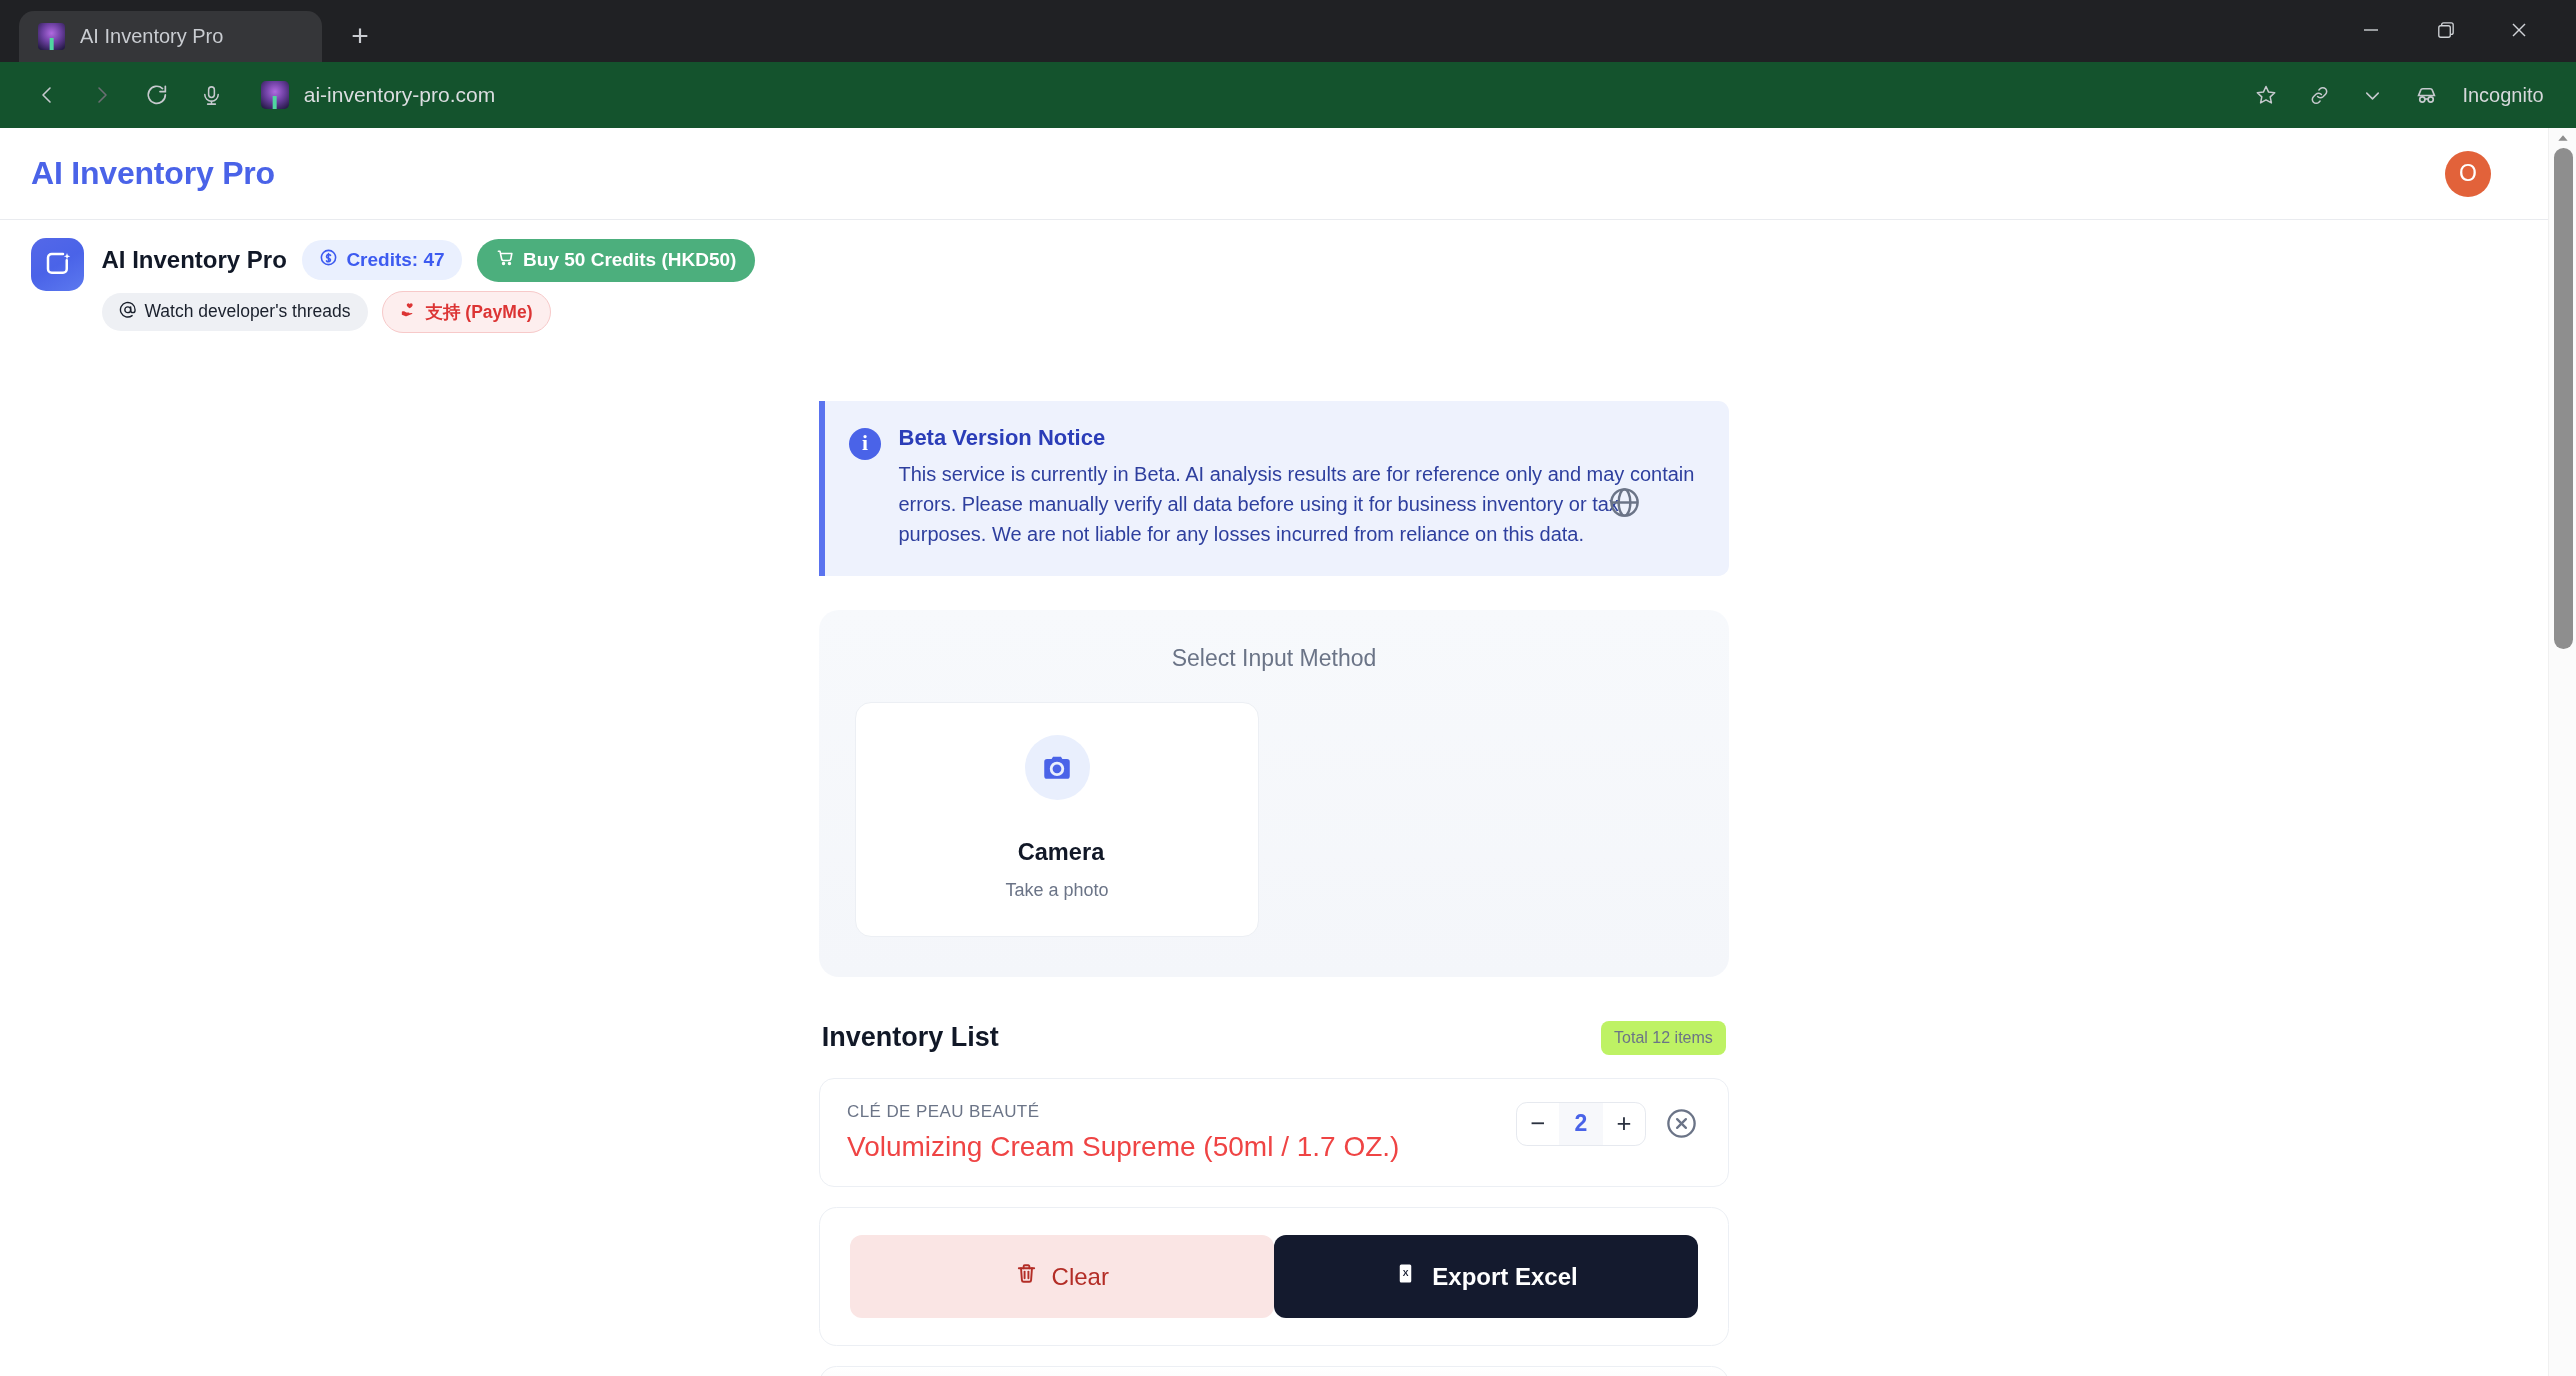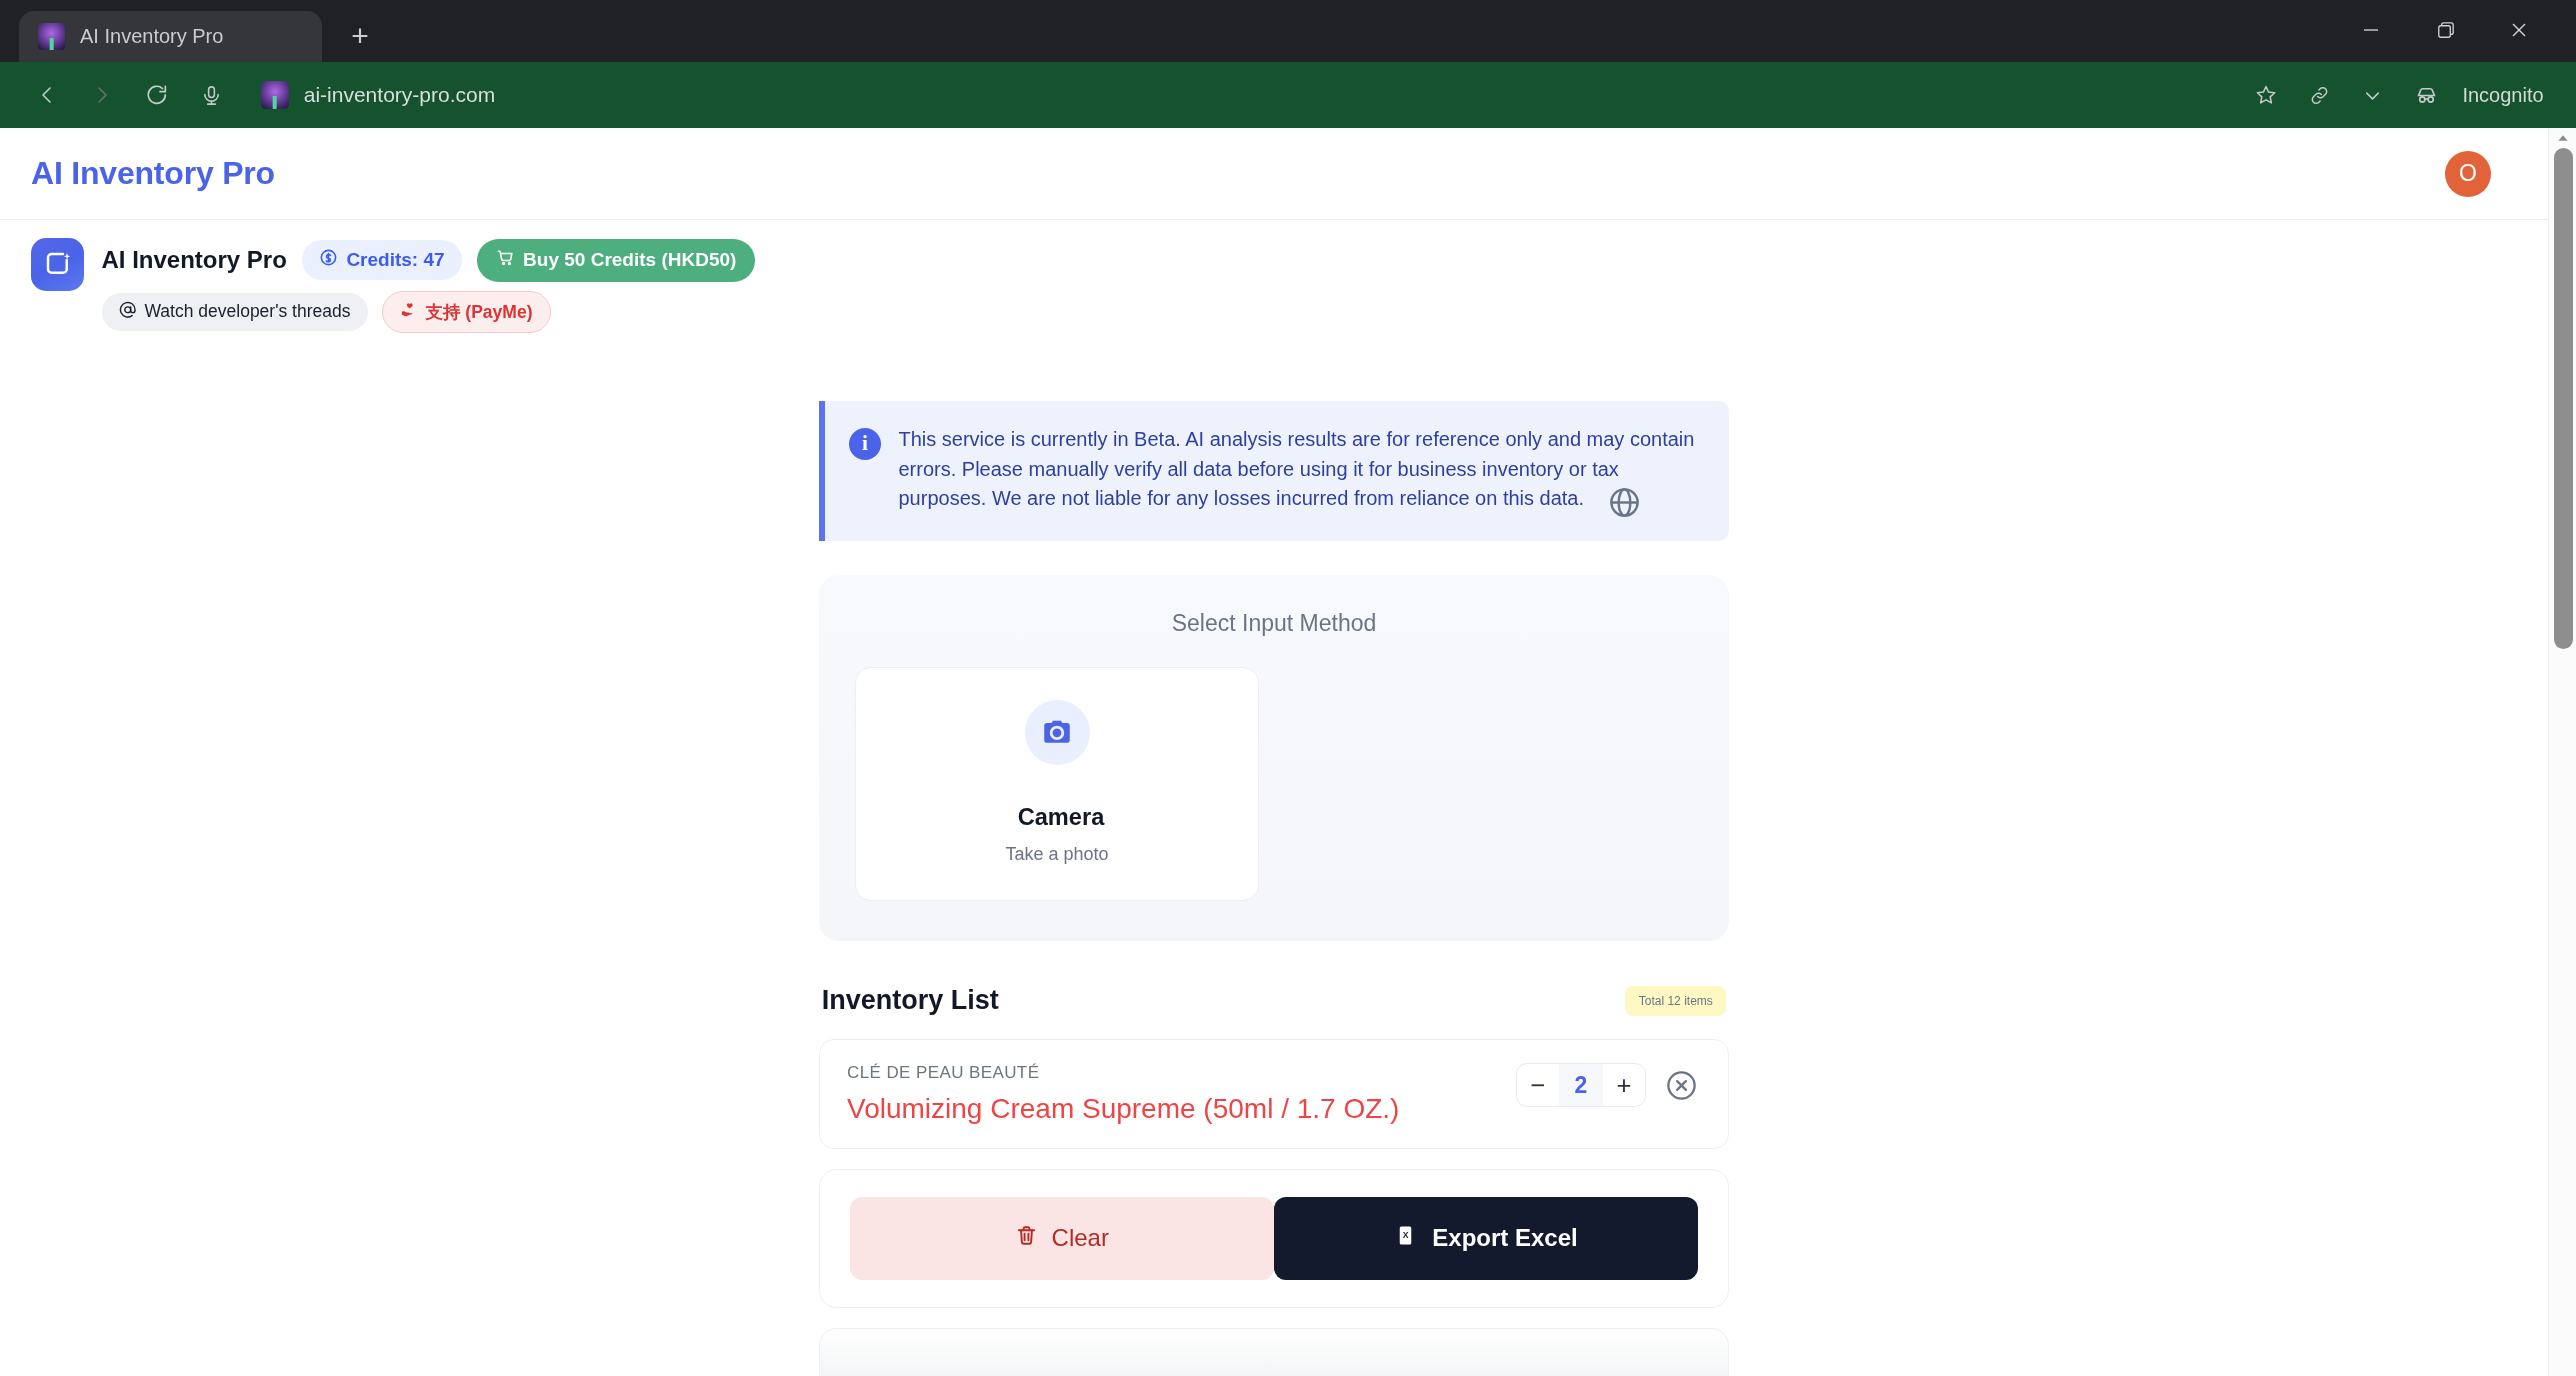--- a/index.html
+++ b/index.html
@@ -126,21 +126,21 @@
     display: flex; flex-direction: column; align-items: center;
   }
   .method-ico { width: 65px; height: 65px; border-radius: 50%; display: flex; align-items: center; justify-content: center; }
   .ico-camera { background: #e9effd; }
   .ico-upload { background: #e7f6ed; }
   .method-name { font-size: 23.6px; font-weight: 700; color: #111827; margin-top: 39px; margin-left: 8px; }
   .method-sub { font-size: 18px; color: #6b7487; margin-top: 13.5px; }
 
   .list-head { display: flex; align-items: center; justify-content: space-between; margin-top: 44px; padding: 0 2.7px; }
   .list-title { font-size: 27px; font-weight: 700; color: #111827; }
-  .list-total { font-size: 12px; color: #6b7487; background: #fef9c3; border-radius: 8px; padding: 8px 13.5px; text-align: center; }
+  .list-total { font-size: 16px; color: #6b7487; background: #bef264; border-radius: 8px; padding: 8px 13.5px; text-align: center; }
 
   .item-card {
     margin-top: 23px; background: #fff; border: 1.3px solid #eceff4; border-radius: 15px;
     display: flex; align-items: flex-start; justify-content: space-between;
     padding: 23px 27px; min-height: 102px;
   }
   .item-brand { font-size: 17px; color: #6b7487; letter-spacing: 0.4px; margin-bottom: 9.4px; }
   .item-name { font-size: 28px; color: #ef4444; font-weight: 500; }
   .item-right { display: flex; align-items: center; gap: 16px; }
   .stepper { display: flex; align-items: center; border: 1.3px solid #e6e9ef; border-radius: 10.8px; overflow: hidden; background: #fff; }
@@ -329,20 +329,21 @@
               <line x1="3" y1="12" x2="21" y2="12"></line>
             </svg>
         </div>
       </div>
 
       <div class="content">
 
         <div class="beta">
           <div class="info-icon">i</div>
           <div>
+            <div class="beta-title">Beta Version Notice</div>
             <div class="beta-body">This service is currently in Beta. AI analysis results are for reference only and may contain errors. Please manually verify all data before using it for business inventory or tax purposes. We are not liable for any losses incurred from reliance on this data.</div>
           </div>
         </div>
 
         <div class="input-panel">
           <div class="panel-title">Select Input Method</div>
           <div class="method-grid">
 
             <div class="method-card">
               <div class="method-ico ico-camera">

